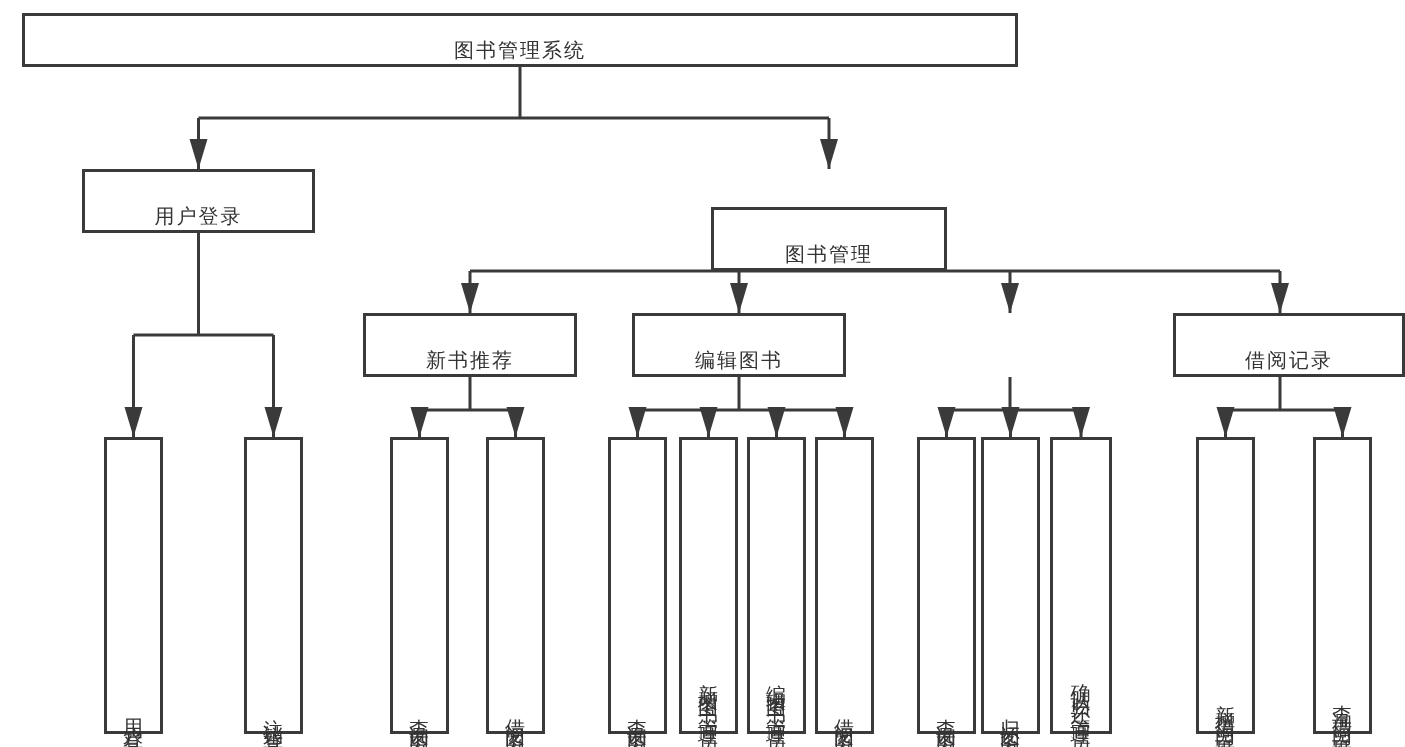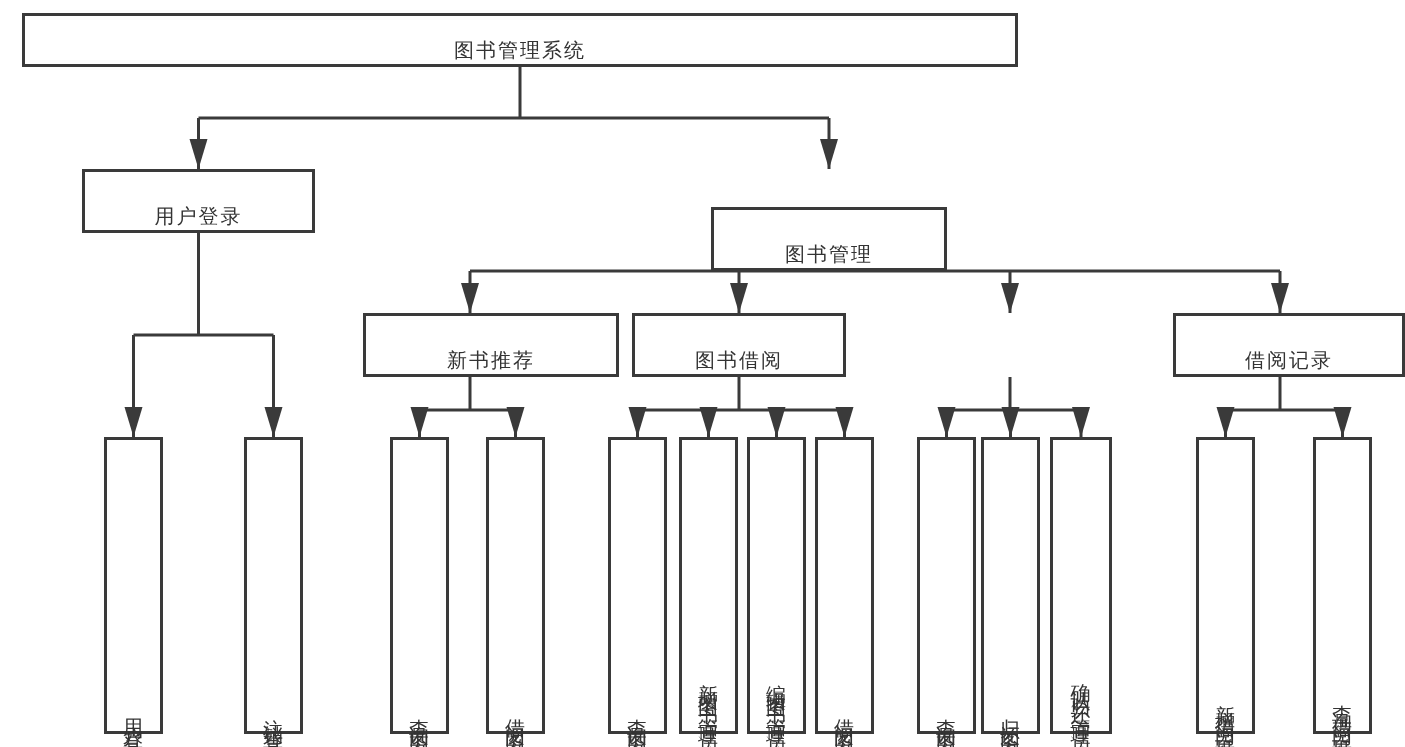--- a/index.html
+++ b/index.html
@@ -37,21 +37,21 @@
     font-size: 20px;
     line-height: 1;
     color: #333333;
   }
   
   .n-root  { left: 22px;   top: 13px;  width: 996px; height: 54px; }
   
   .n-ul    { left: 82px;   top: 169px; width: 233px; height: 64px; }
   .n-bm    { left: 711px;  top: 169px; width: 236px; height: 64px; margin-top: 38px; }
   
-  .n-nbr   { left: 363px;  top: 313px; width: 256px; height: 64px; }
+  .n-nbr   { left: 363px;  top: 313px; width: 214px; height: 64px; }
   .n-bb    { left: 632px;  top: 313px; width: 214px; height: 64px; }
   .n-cb    { left: 903px;  top: 313px; width: 214px; height: 64px; }
   .n-br    { left: 1173px; top: 313px; width: 232px; height: 64px; }
   
   .leaf    { top: 437px; width: 59px; height: 297px; }
   .l-1  { left: 104px; }
   .l-2  { left: 244px; }
   .l-3  { left: 390px; }
   .l-4  { left: 486px; }
   .l-5  { left: 608px; }
@@ -126,21 +126,21 @@
     <span>用户登录</span>
   </div>
   <div class="box n-bm">
     <span>图书管理</span>
   </div>
 
   <div class="box n-nbr">
     <span>新书推荐</span>
   </div>
   <div class="box n-bb">
-    <span>图书借阅</span>
+    <span>编辑图书</span>
   </div>
   <div class="box n-br">
     <span>借阅记录</span>
   </div>
 
   <div class="box vbox leaf l-1">
     <span>用户登录</span>
   </div>
   <div class="box vbox leaf l-2">
     <span>注销登录</span>

